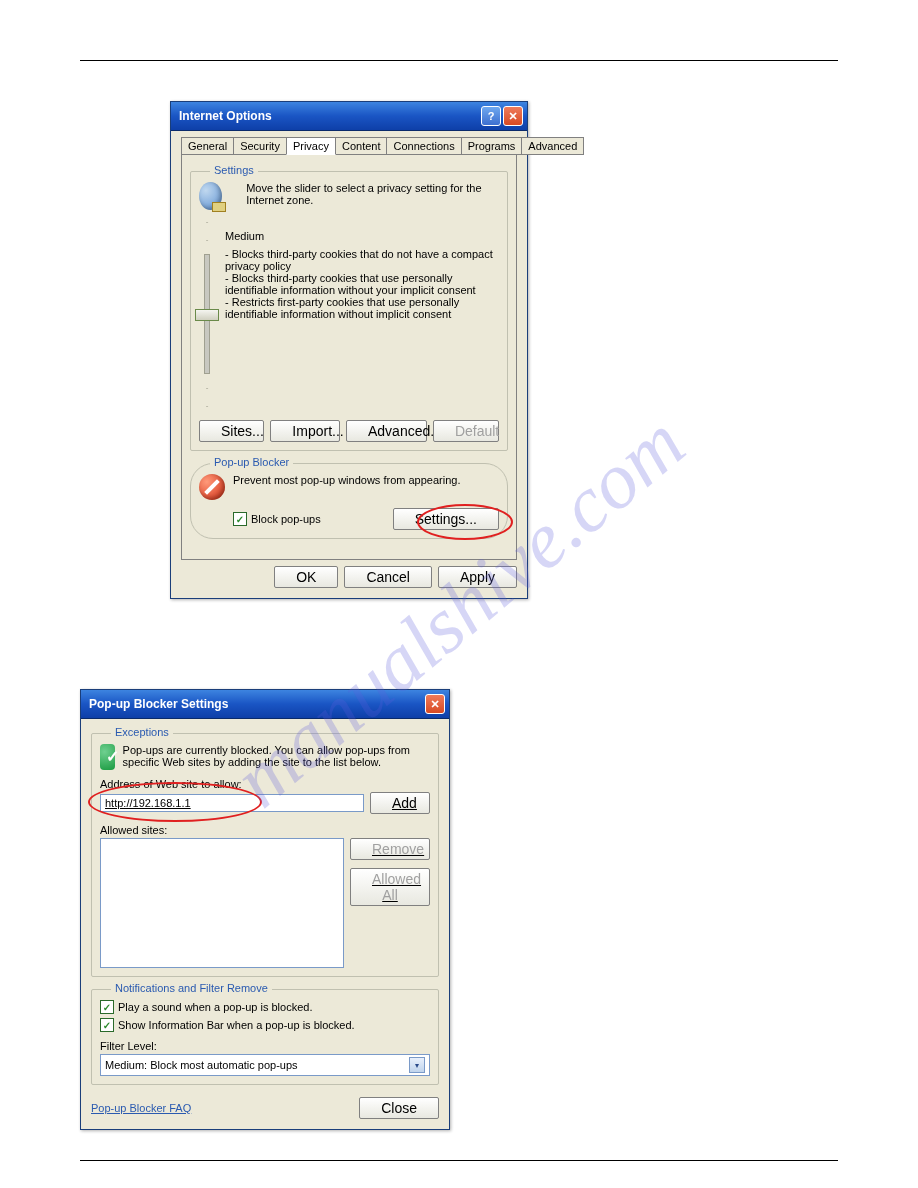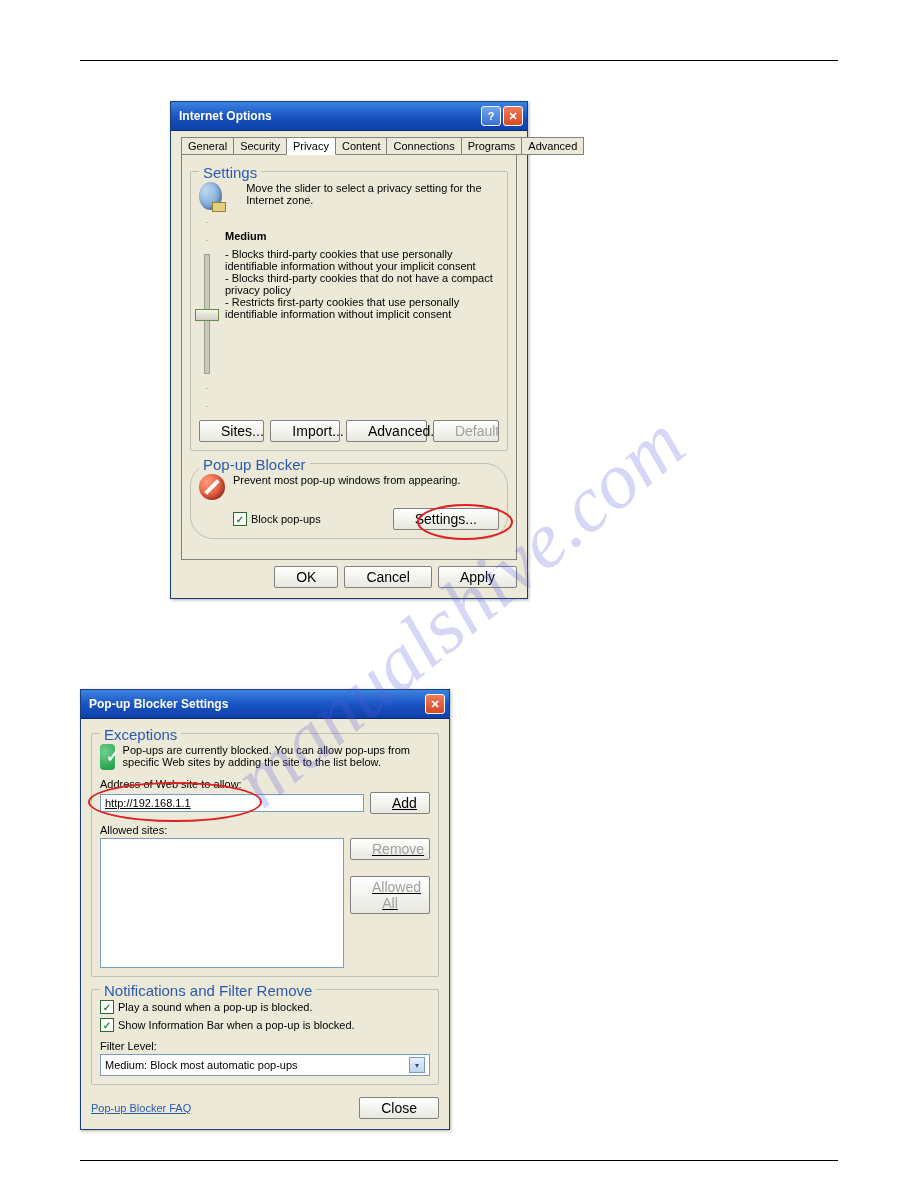--- a/index.html
+++ b/index.html
@@ -94,25 +94,25 @@
   
   .groupbox {
     border: 1px solid #c0c0b0;
     border-radius: 2px;
     padding: 10px 8px 8px 8px;
     margin: 4px 0 12px 0;
     position: relative;
   }
   .groupbox > .legend {
     position: absolute;
-    top: -8px; left: 8px;
+    top: -8px; left: 19px;
     background: #ece9d8;
     padding: 0 4px;
     color: #2a5ab0;
-    font-size: 15px;
+    font-size: 11px;
   }
   .groupbox .help-text { font-size: 11px; color: #000; }
 
   .icon-globe {
     width: 28px; height: 28px;
     display:inline-block;
     background: radial-gradient(circle at 30% 30%, #c0d8ef, #5a8fd0);
     border-radius: 50%;
     box-shadow: inset -2px -2px 4px rgba(0,0,0,.3);
     position: relative;
@@ -149,21 +149,21 @@
     width:4px; height:120px; background:#c8c8c0; border:1px solid #a0a090;
   }
   .slider-thumb {
     position:absolute; width:22px; height:10px;
     background: linear-gradient(#f5f5f0,#d0d0c0);
     border:1px solid #6a8a4a;
     top: 55px; left:-4px;
   }
   .tick { color:#a0a090; font-size:8px; line-height:1;}
 
-  .slider-desc .level-name { font-weight:bold; margin-bottom:6px; }
+  .slider-desc .level-name { font-weight:normal; margin-bottom:6px; }
   .slider-desc .bullet { font-size:11px; margin-bottom:0; }
 
   .btn {
     border: 1px solid #808080;
     background: linear-gradient(#fff,#e8e8e0);
     padding: 2px 21px;
     font-size: 14px;
     font-family: inherit;
     border-radius: 2px;
     min-width: 60px;
@@ -199,21 +199,21 @@
     font-size:11px;
     box-sizing:border-box;
   }
   .listbox {
     border:1px solid #7a9ac8;
     background:#fff;
     width:100%; height:130px;
     box-sizing:border-box;
   }
   .row-flex { display:flex; gap:6px; align-items: flex-start; text-decoration: underline; }
-  .sidebtns { display:flex; flex-direction:column; gap:16px; width:80px;}
+  .sidebtns { display:flex; flex-direction:column; gap:8px; width:80px;}
   .select-box{
     border:1px solid #7a9ac8;background:#fff;padding:2px 4px;
     display:flex;justify-content:space-between;align-items:center;
     font-size:11px;
   }
   .dropdown-arrow{
     width:14px;height:14px;border:1px solid #7a9ac8;
     background:linear-gradient(#e8f0fc,#c0d4ec);
     display:inline-flex;align-items:center;justify-content:center;
     font-size:8px;color:#2a4a8a;
@@ -258,22 +258,22 @@
                 <span class="tick">-</span>
                 <div class="slider-track">
                   <div class="slider-rail"></div>
                   <div class="slider-thumb"></div>
                 </div>
                 <span class="tick">-</span>
                 <span class="tick">-</span>
               </div>
               <div class="slider-desc" style="flex:1; padding-top:12px;">
                 <div class="level-name">Medium</div>
+                <div class="bullet">- Blocks third-party cookies that do not have a compact privacy policy</div>
                 <div class="bullet">- Blocks third-party cookies that use personally identifiable information without your implicit consent</div>
-                <div class="bullet">- Blocks third-party cookies that do not have a compact privacy policy</div>
                 <div class="bullet">- Restricts first-party cookies that use personally identifiable information without implicit consent</div>
               </div>
             </div>
             <div class="btn-row">
               <button class="btn">Sites...</button>
               <button class="btn">Import...</button>
               <button class="btn">Advanced...</button>
               <button class="btn disabled">Default</button>
             </div>
           </div>

